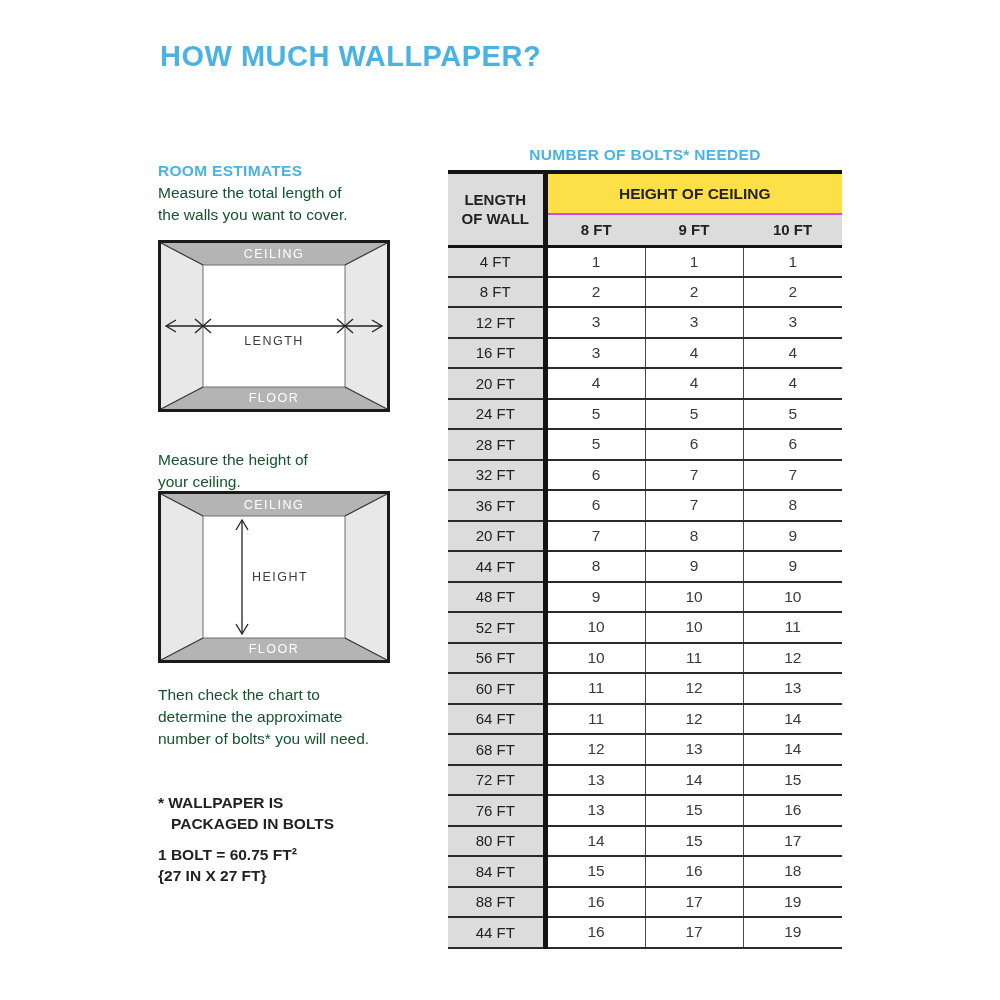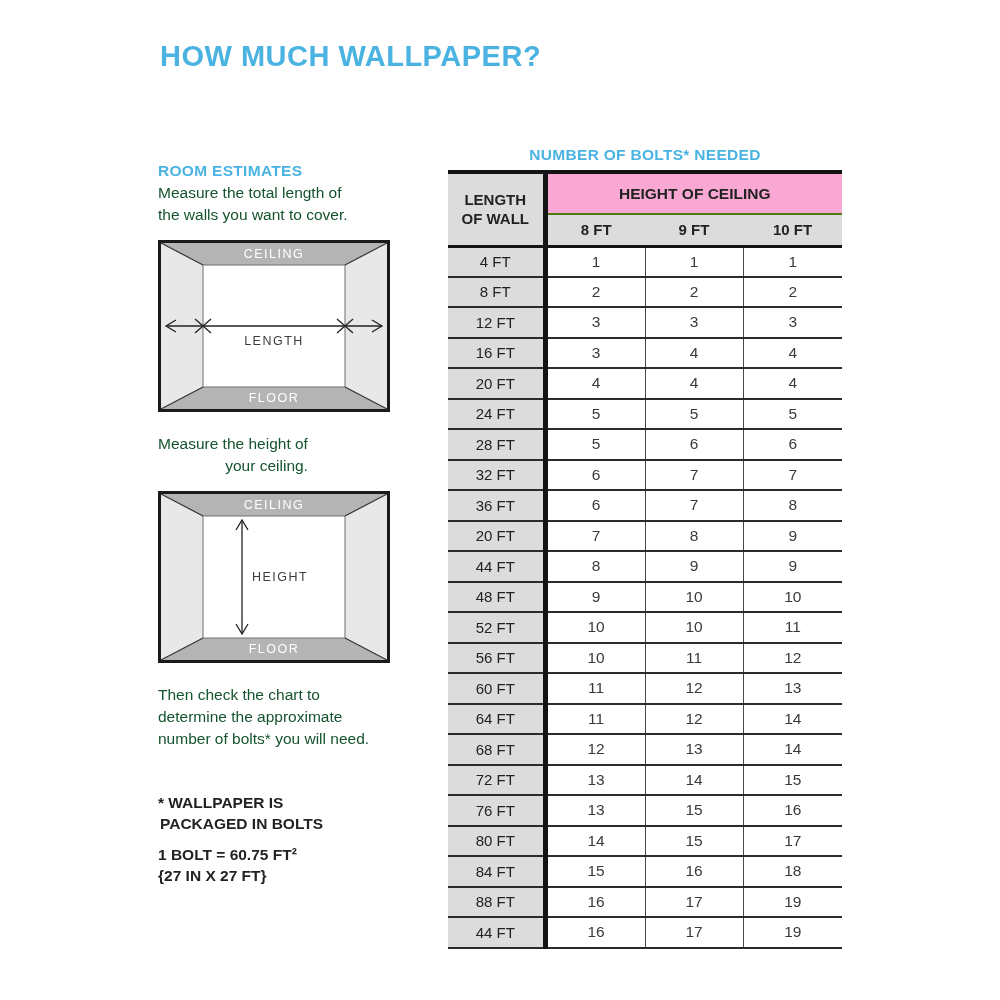--- a/index.html
+++ b/index.html
@@ -25,28 +25,28 @@
   }
   .room-estimates-heading { left: 158px; top: 146px; margin-top: 16px; }
   .bolts-heading { left: 448px; top: 146px; width: 394px; text-align: center; }
 
   
   .para {
     font-size: 15.5px; line-height: 1.42; color: #14532d;
     white-space: pre-line;
   }
   .step1 { left: 158px; top: 182px; }
-  .step2 { left: 158px; top: 433px; text-align: right; }
+  .step2 { left: 158px; top: 449px; }
   .step3 { left: 158px; top: 684px; }
 
   .note {
     font-size: 15.5px; line-height: 1.35; font-weight: bold; color: #222;
   }
   .note1 { left: 158px; top: 793px; }
-  .note1 .hang { margin-left: 2px; }
+  .note1 .hang { margin-left: 13px; }
   .note2 { left: 158px; top: 845px; }
 
   
   .diagram1 { left: 158px; top: 240px; }
   .diagram2 { left: 158px; top: 491px; }
   svg text {
     font-family: "Liberation Sans", "DejaVu Sans", sans-serif;
     font-size: 12.5px; letter-spacing: 1.5px;
   }
   .band-label { fill: #ffffff; }
@@ -63,22 +63,22 @@
   table.bolts col.c-8 { width: 100px; }
   table.bolts col.c-9 { width: 98px; }
   table.bolts col.c-10 { width: 99px; }
   table.bolts th, table.bolts td { text-align: center; vertical-align: middle; }
   th.corner {
     background: #dcdcdd; font-weight: bold; color: #222;
     border-right: 5px solid #141414; border-bottom: 3px solid #141414;
     white-space: pre-line; line-height: 1.3; font-size: 15px;
   }
   th.group {
-    background: #f9a8d4; font-weight: bold; color: #222;
-    height: 42px; border-bottom: 2px solid #4d7c0f; font-size: 15.5px;
+    background: #fde047; font-weight: bold; color: #222;
+    height: 42px; border-bottom: 2px solid #d946ef; font-size: 15.5px;
   }
   tr.subhead th {
     background: #dcdcdd; font-weight: bold; color: #222;
     height: 32px; border-bottom: 3px solid #141414; font-size: 15px;
   }
   tbody th.wall {
     background: #dcdcdd; font-weight: normal; color: #222;
     border-right: 5px solid #141414; font-size: 15px;
   }
   tbody tr { border-bottom: 2px solid #2b2b2b; }

